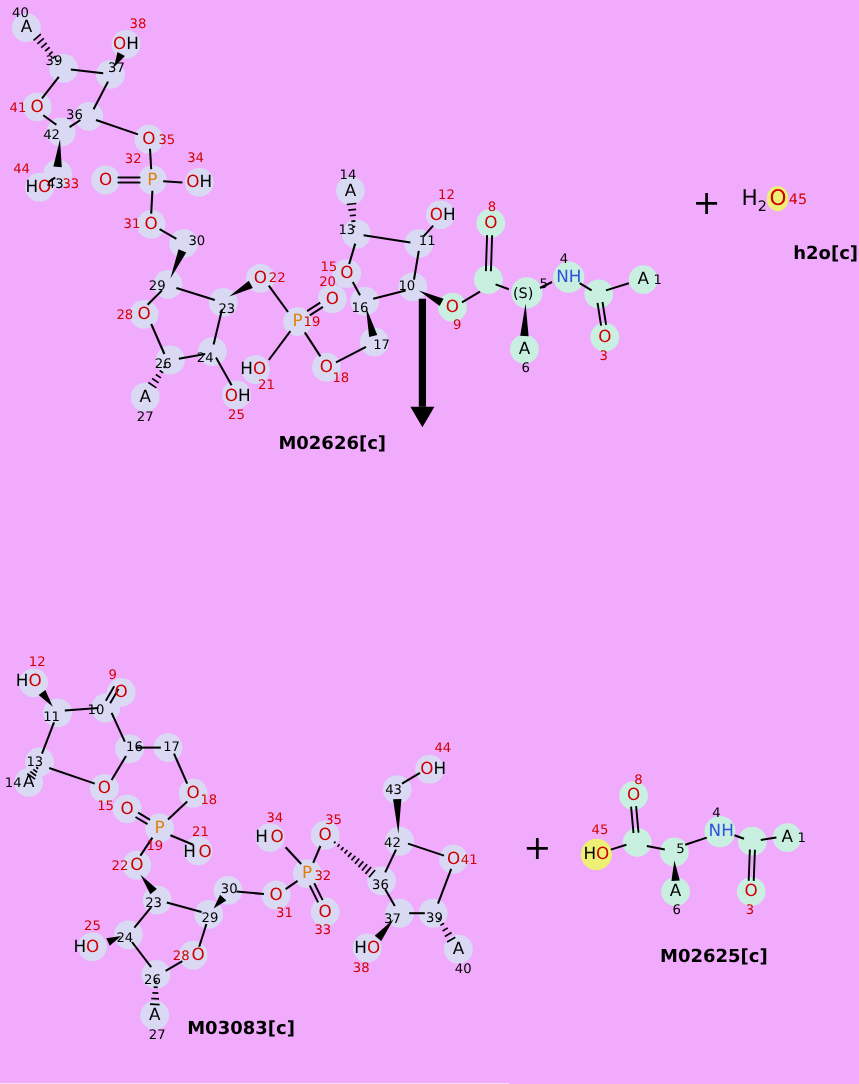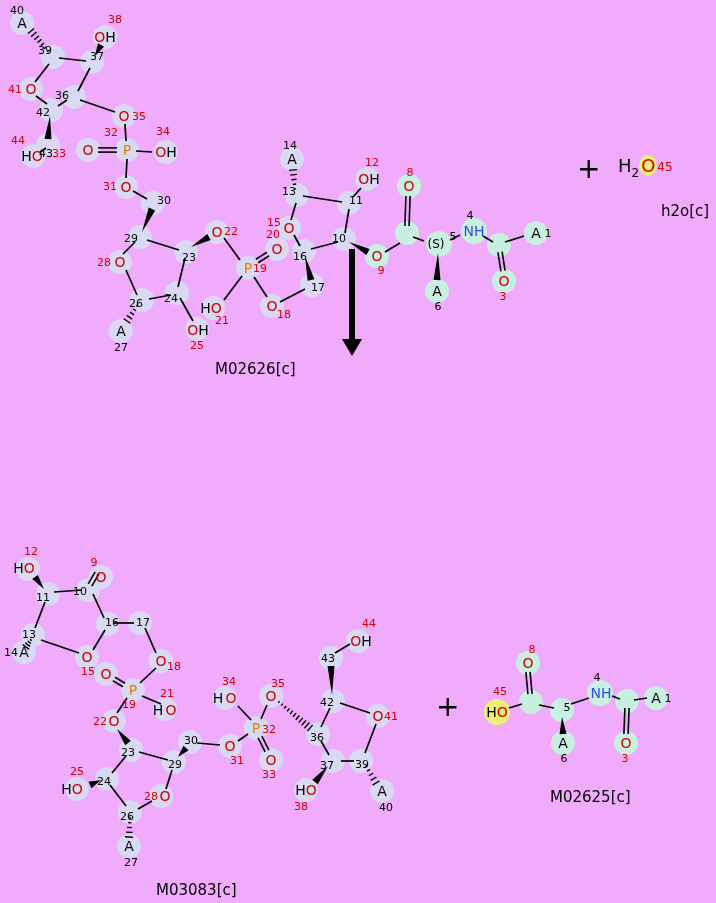--- a/index.html
+++ b/index.html
@@ -1,18 +1,18 @@
 <!DOCTYPE html>
 <html><head>
 <meta charset="utf-8">
 <style>
   html,body{margin:0;padding:0;background:#ffffff;}
   #page{position:relative;width:716px;height:903px;background:#f0abfc;font-family:"DejaVu Sans",sans-serif;overflow:hidden;}
   #mol-svg{position:absolute;left:0;top:0;}
-  .mol-label{position:absolute;font-weight:normal;font-size:15px;color:#000;white-space:nowrap;}
+  .mol-label{position:absolute;font-weight:bold;font-size:15px;color:#000;white-space:nowrap;}
   .plus{position:absolute;font-size:28px;color:#000;font-weight:normal;line-height:1;}
   #water{position:absolute;left:618px;top:155px;font-size:18px;color:#000;white-space:nowrap;}
   #water sub{font-size:12px;}
   .o-red{color:#d00000;}
   .hl-yellow{background:#eef075;border-radius:50%;padding:0 2px;}
   .idx{font-size:12px;vertical-align:1px;}
 </style>
 </head>
 <body>
 
@@ -388,26 +388,26 @@
         <text x="625" y="758" font-size="11" text-anchor="middle" dominant-baseline="central" font-family="&quot;DejaVu Sans&quot;, sans-serif"><tspan fill="#d00000">3</tspan></text>
         <text x="656" y="698" font-size="14" text-anchor="middle" dominant-baseline="central" font-family="&quot;DejaVu Sans&quot;, sans-serif"><tspan fill="#000000">A</tspan></text>
         <text x="668" y="698" font-size="11" text-anchor="middle" dominant-baseline="central" font-family="&quot;DejaVu Sans&quot;, sans-serif"><tspan fill="#000000">1</tspan></text>
       </g>
       <g>
         <line x1="352" y1="249" x2="352" y2="339" stroke="#000000" stroke-width="6"></line>
         <polygon points="342,339 362,339 352,356" fill="#000000"></polygon>
       </g>
     </svg>
 
-  <div class="mol-label" style="left:215px;top:360px">M02626[c]</div>
+  <div class="mol-label" style="left:232px;top:360px">M02626[c]</div>
 
   <div class="plus" style="left:577px;top:155px">+</div>
 
   <div id="water"><span>H</span><sub>2</sub><span class="o-red hl-yellow">O</span><span class="o-red idx">45</span></div>
 
   <div class="mol-label" style="left:661px;top:202px">h2o[c]</div>
 
-  <div class="mol-label" style="left:156px;top:881px">M03083[c]</div>
+  <div class="mol-label" style="left:156px;top:848px">M03083[c]</div>
 
   <div class="plus" style="left:436px;top:693px">+</div>
 
   <div class="mol-label" style="left:550px;top:788px">M02625[c]</div>
 </div>
 
 </body></html>

